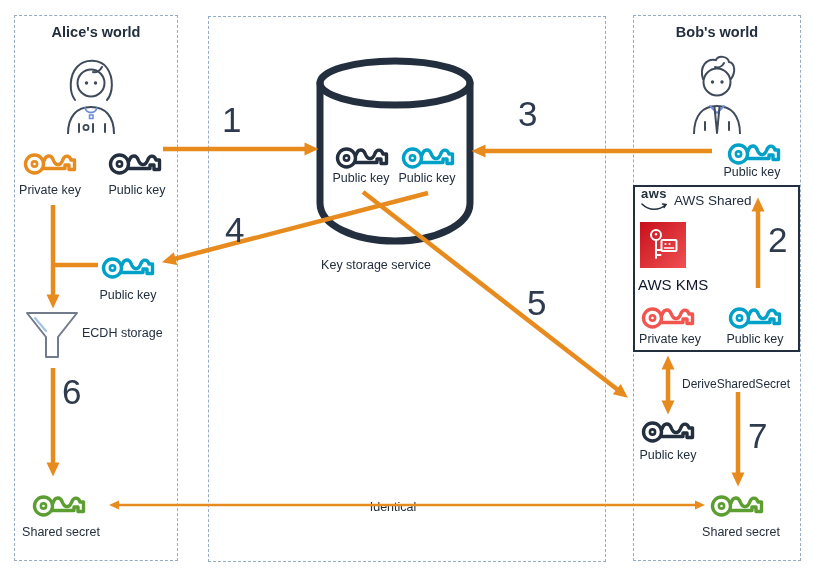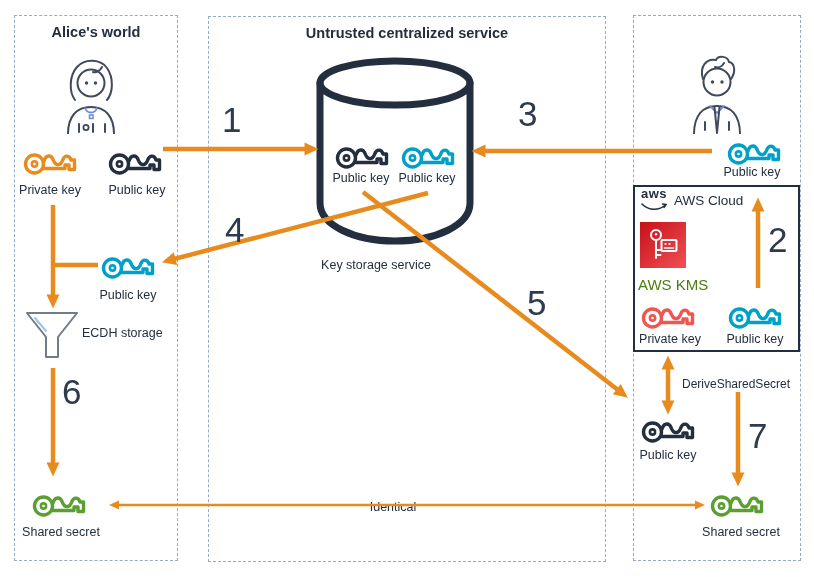--- a/index.html
+++ b/index.html
@@ -14,35 +14,35 @@
   .lbl-left{position:absolute;font-size:12.5px;color:#232F3E;white-space:nowrap;}
   .num{position:absolute;font-size:35px;font-weight:400;color:#2E3B4E;line-height:1;}
   .key{position:absolute;width:58px;height:38px;}
   .key svg{width:100%;height:100%;display:block;}
   .c-orange{color:#E88B1E}.c-navy{color:#232F3E}.c-cyan{color:#00A1C9}.c-red{color:#F0564F}.c-green{color:#5C9E31}
   .icon{position:absolute;}
   .icon svg{display:block;width:100%;height:100%;}
   .arrows{position:absolute;left:0;top:0;pointer-events:none;}
   .aws-logo-text{position:absolute;left:641px;top:186px;font-size:13px;font-weight:bold;color:#232F3E;letter-spacing:0.5px;}
   .kms-icon{position:absolute;left:640px;top:222px;width:46px;height:46px;background:linear-gradient(135deg,#C7101C 0%,#F05152 100%);}
-  .kms-label{position:absolute;left:638px;top:276px;font-size:15px;color:#4d7c0f;white-space:nowrap;}
+  .kms-label{position:absolute;left:638px;top:276px;font-size:15px;color:#0f172a;white-space:nowrap;}
   .cloud-label{position:absolute;left:674px;top:193px;font-size:13.5px;color:#232F3E;white-space:nowrap;}
   .derive-label{position:absolute;left:682px;top:377px;font-size:12px;color:#232F3E;white-space:nowrap;}
 </style>
 </head>
 <body>
 
 <div class="stage">
 
   <div class="box-dashed" style="left:14px;top:15px;width:164px;height:546px;"></div>
   <div class="box-dashed" style="left:208px;top:16px;width:398px;height:546px;"></div>
   <div class="box-dashed" style="left:633px;top:15px;width:168px;height:546px;"></div>
 
   <div class="title" style="left:14px;top:24px;width:164px;">Alice's world</div>
-  <div class="title" style="left:208px;top:25px;width:398px;">Untrusted centralized service</div>
+  <div class="title" style="left:633px;top:24px;width:168px;">Bob's world</div>
 
   <div class="icon" style="left:58px;top:54px;width:66px;height:80px;">
     <svg viewBox="0 0 66 80" fill="none">
       <circle cx="33" cy="29" r="13.5" stroke="#3F4A5A" stroke-width="2"></circle>
       <path d="M17 46 C11 38 11 22 19 13 C27 4 43 5 49 14 C56 24 55 39 49 46" stroke="#3F4A5A" stroke-width="2" stroke-linecap="round"></path>
       <path d="M44 13 C42 17 38 19 35 18" stroke="#3F4A5A" stroke-width="2" stroke-linecap="round"></path>
       <circle cx="28.5" cy="29" r="1.7" fill="#3F4A5A"></circle>
       <circle cx="37.5" cy="29" r="1.7" fill="#3F4A5A"></circle>
       <path d="M10 80 C10 62 19 53 33 53 C47 53 56 62 56 80" stroke="#3F4A5A" stroke-width="2" stroke-linecap="round"></path>
       <path d="M27 54 C29 60 37 60 39 54" stroke="#6E8BDB" stroke-width="1.8" stroke-linecap="round"></path>
@@ -81,21 +81,21 @@
   </div>
 
   <div class="box-solid" style="left:633px;top:185px;width:167px;height:167px;"></div>
   <span class="aws-logo-text">aws</span>
   <div class="icon" style="left:640px;top:202px;width:28px;height:10px;">
     <svg viewBox="0 0 28 10" fill="none">
       <path d="M2 2 C9 9 19 9 26 2.5" stroke="#232F3E" stroke-width="1.6" stroke-linecap="round"></path>
       <path d="M26 2.5 L22.5 2 M26 2.5 L24 5.5" stroke="#232F3E" stroke-width="1.4" stroke-linecap="round"></path>
     </svg>
   </div>
-  <span class="cloud-label">AWS Cloud</span>
+  <span class="cloud-label">AWS Shared</span>
 
   <div class="kms-icon">
     <svg viewBox="0 0 46 46" fill="none">
       <circle cx="16" cy="13" r="5" stroke="#fff" stroke-width="2"></circle>
       <circle cx="16" cy="12.3" r="1.2" fill="#fff"></circle>
       <path d="M16 18 V36 M16 28 H20.5 M16 33 H20.5" stroke="#fff" stroke-width="2" stroke-linecap="round"></path>
       <rect x="21.5" y="18" width="15" height="11" rx="1" stroke="#fff" stroke-width="2"></rect>
       <circle cx="25.5" cy="22" r="1.1" fill="#fff"></circle>
       <circle cx="29.5" cy="22" r="1.1" fill="#fff"></circle>
       <path d="M24.5 26 H33.5" stroke="#fff" stroke-width="1.6" stroke-linecap="round"></path>

